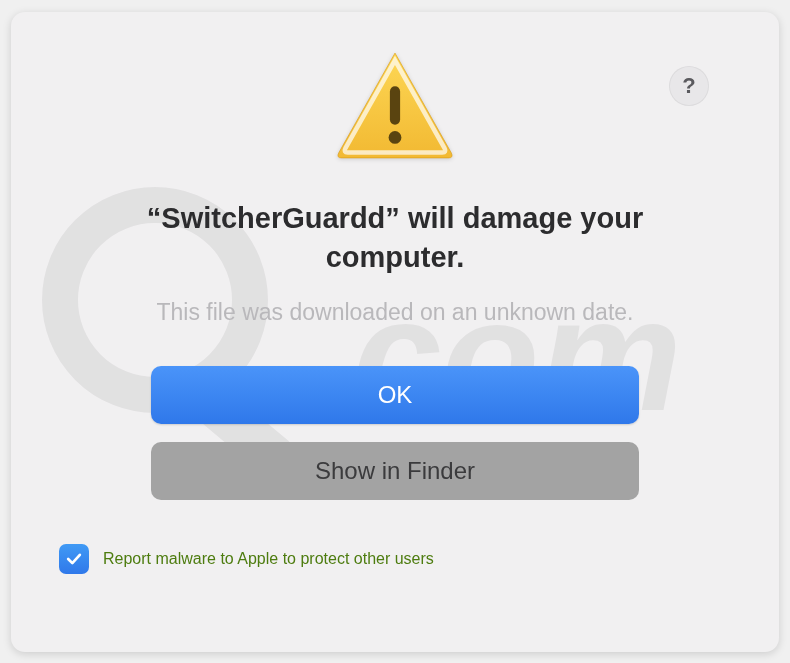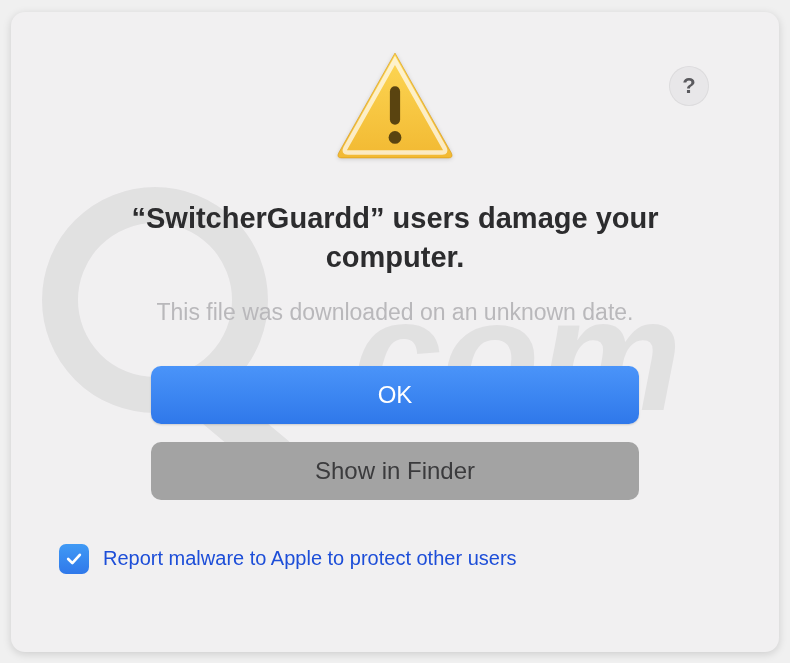--- a/index.html
+++ b/index.html
@@ -129,22 +129,22 @@
       cursor: pointer;
       flex-shrink: 0;
     }
     
     .checkbox svg {
       width: 20px;
       height: 20px;
     }
     
     .checkbox-label {
-      font-size: 20px;
-      color: #1d4ed8;
+      font-size: 16px;
+      color: #4d7c0f;
     }
     
     .watermark {
       position: absolute;
       top: 50%;
       left: 50%;
       transform: translate(-50%, -50%);
       pointer-events: none;
       opacity: 0.06;
       z-index: 1;
@@ -189,21 +189,21 @@
           </defs>
           <path d="M50 4 L94 82 Q96 86 92 86 L8 86 Q4 86 6 82 Z" fill="url(#triGrad)" stroke="#d99a15" stroke-width="0.5"></path>
           <path d="M50 4 L94 82 Q96 86 92 86 L8 86 Q4 86 6 82 Z" fill="none" stroke="#fff" stroke-width="4" stroke-opacity="0.7" transform="scale(0.88) translate(6.8, 7)"></path>
           <rect x="46" y="30" width="8" height="30" rx="4" fill="#5a4410"></rect>
           <circle cx="50" cy="70" r="5" fill="#5a4410"></circle>
         </svg>
       </div>
     </div>
 
     <div class="title">
-      <span>“</span><span>SwitcherGuardd</span><span>” users damage your computer.</span>
+      <span>“</span><span>SwitcherGuardd</span><span>” will damage your computer.</span>
     </div>
 
     <div class="subtitle">This file was downloaded on an unknown date.</div>
 
     <div class="buttons">
       <button class="btn btn-primary">OK</button>
       <button class="btn btn-secondary">Show in Finder</button>
     </div>
 
     <div class="checkbox-row">

